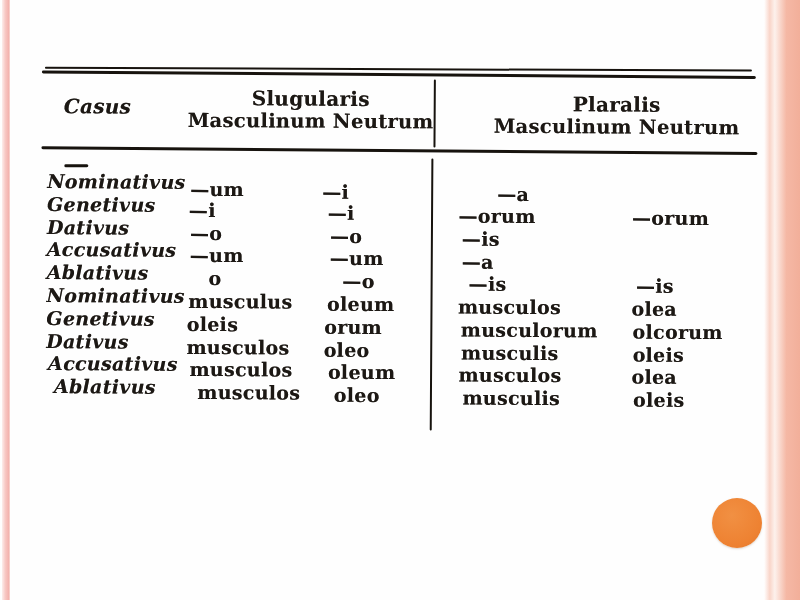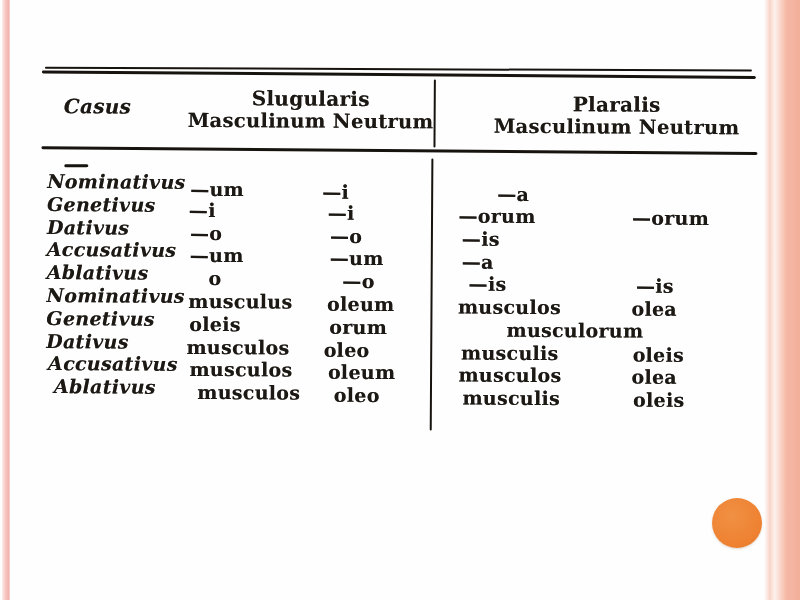--- a/index.html
+++ b/index.html
@@ -42,21 +42,21 @@
   .h-title{font-size:20px;line-height:22px;}
   .h-sub{font-size:19.5px;line-height:24px;}
   .tbody{position:absolute;left:0;top:112px;right:0;}
   .row{display:flex;height:22.8px;line-height:22.8px;white-space:nowrap;}
   .c-casus{width:143px;padding-left:6px;font-style:italic;}
   .c-sgm{width:140px;transform:translateY(5px);}
   .c-sgn{width:132px;transform:translateY(7px);}
   .c-plm{width:175px;transform:translateY(9px);}
   .c-pln{width:126px;transform:translateY(10px);}
   .row:nth-child(5)  .c-sgm{padding-left:25px;}
-  .row:nth-child(7)  .c-plm{padding-left:7px;text-align:right;}
+  .row:nth-child(7)  .c-plm{padding-left:7px;}
   .row:nth-child(9)  .c-casus{padding-left:8px;}
   .row:nth-child(10) .c-casus{padding-left:14px;}
   .row:nth-child(10) .c-sgm{padding-left:4px;}
   .row:nth-child(8)  .c-plm{padding-left:8px;}
 </style>
 </head>
 <body>
 
 <div class="strip-left"></div>
 <div class="strip-right"></div>
@@ -118,20 +118,21 @@
       <span class="c-sgm">musculus</span>
       <span class="c-sgn">oleum</span>
       <span class="c-plm">musculos</span>
       <span class="c-pln">olea</span>
     </div>
     <div class="row">
       <span class="c-casus">Genetivus</span>
       <span class="c-sgm">oleis</span>
       <span class="c-sgn">orum</span>
       <span class="c-plm">musculorum</span>
+      <span class="c-pln">olcorum</span>
     </div>
     <div class="row">
       <span class="c-casus">Dativus</span>
       <span class="c-sgm">musculos</span>
       <span class="c-sgn">oleo</span>
       <span class="c-plm">musculis</span>
       <span class="c-pln">oleis</span>
     </div>
     <div class="row">
       <span class="c-casus">Accusativus</span>

